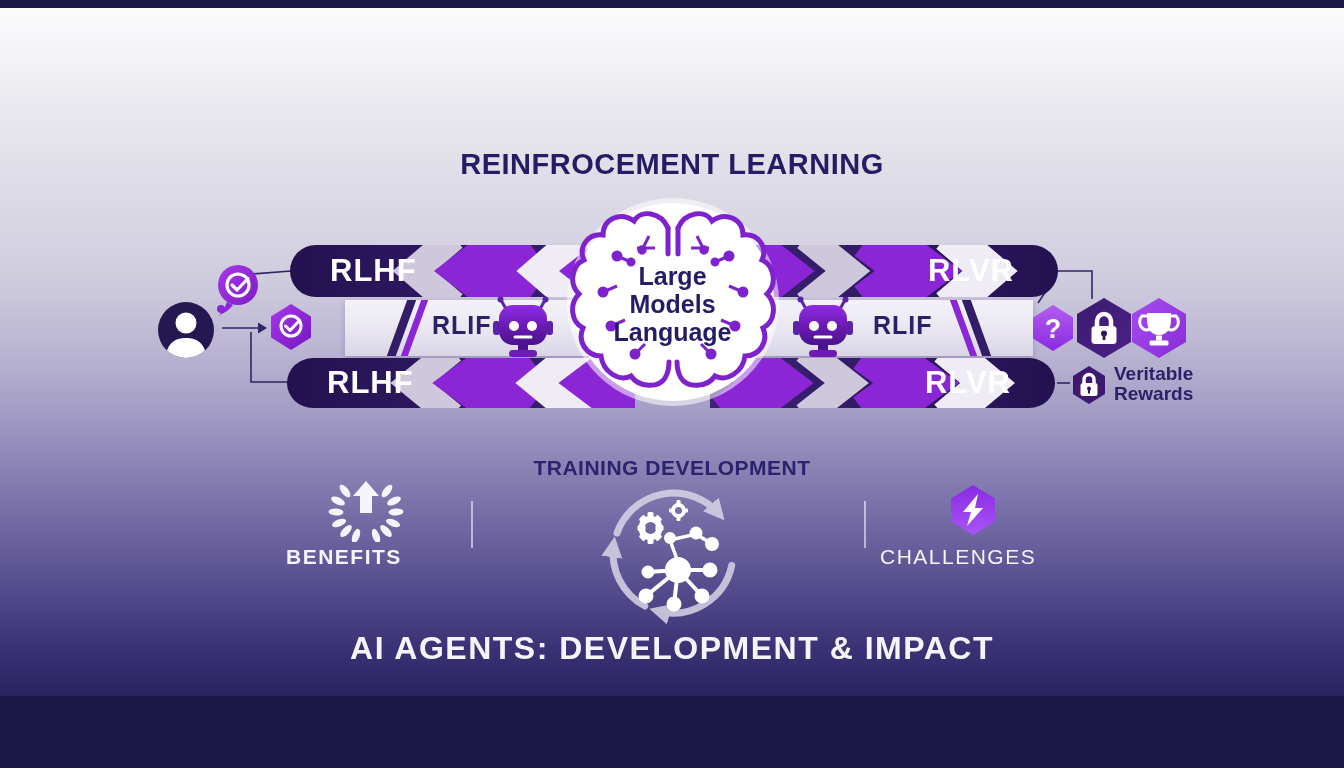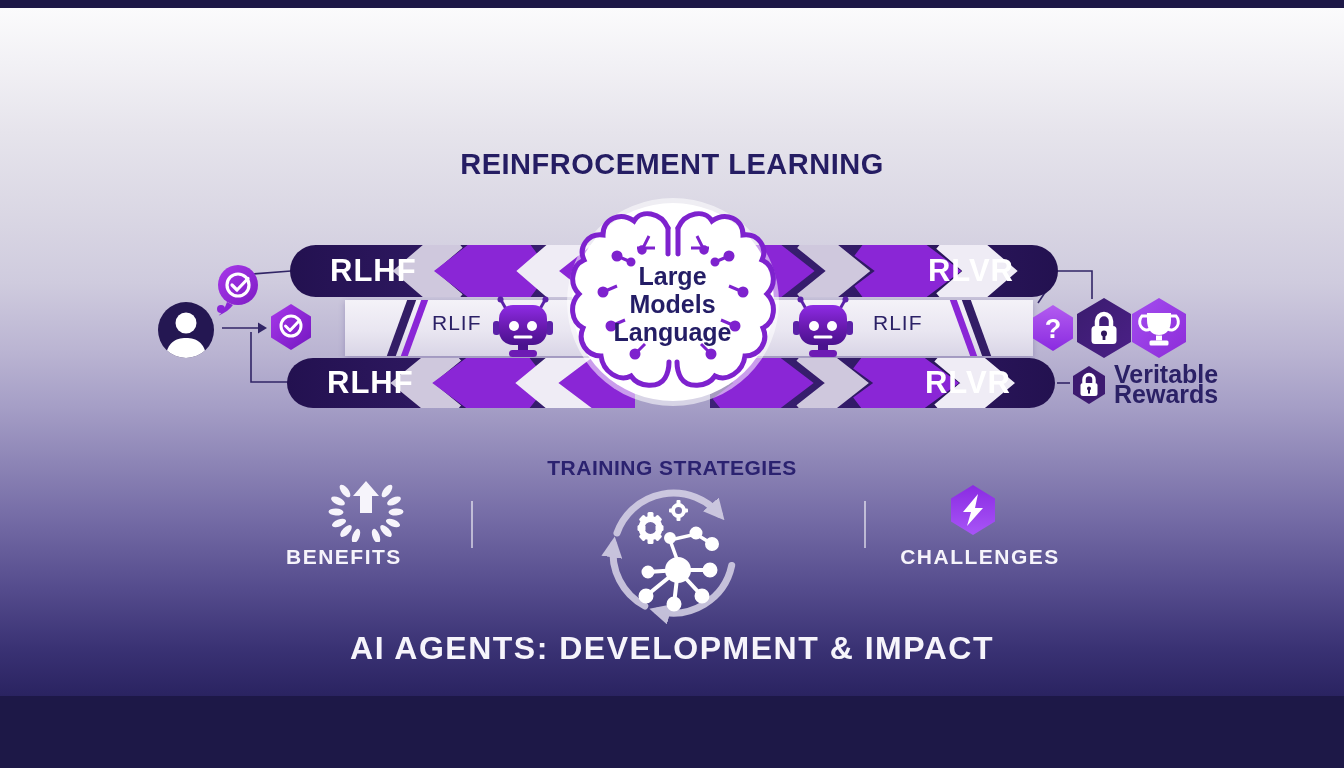--- a/index.html
+++ b/index.html
@@ -15,30 +15,30 @@
   .abs { position:absolute; }
   .heading { position:absolute; width:100%; text-align:center; font-weight:bold; }
   .bar { position:absolute; z-index:3; }
   .bar svg { position:absolute; left:0; top:0; width:100%; height:100%; }
   .bar-label { position:absolute; top:0; height:100%; display:flex; align-items:center;
     color:#ffffff; font-weight:bold; font-size:31px; letter-spacing:1px; }
   .band { position:absolute; left:345px; top:292px; width:688px; height:56px; z-index:1;
     background:linear-gradient(180deg,#f4f2f8 0%,#e9e6f1 55%,#d9d5e6 100%);
     box-shadow:0 2px 6px rgba(60,40,120,0.25); }
   .stripe { position:absolute; top:0; height:56px; }
-  .rlif { position:absolute; z-index:4; font-weight:normal; font-size:21px; color:#2b2166; letter-spacing:1px; }
+  .rlif { position:absolute; z-index:4; font-weight:bold; font-size:25px; color:#2b2166; letter-spacing:1px; }
   .icon { position:absolute; z-index:4; }
   .connectors { position:absolute; left:0; top:0; z-index:2; pointer-events:none; }
   .brain-wrap { position:absolute; left:565px; top:188px; width:215px; height:212px; z-index:5; }
   .brain-text { position:absolute; left:0; top:66px; width:100%; text-align:center;
     font-weight:bold; color:#241d66; font-size:25px; line-height:28px; z-index:6; }
   .divider { position:absolute; width:2px; height:47px; background:rgba(255,255,255,0.55); z-index:3; }
   .white-label { color:#f6f4fb; letter-spacing:1.5px; }
   .rewards { position:absolute; left:1114px; top:356px; z-index:4; font-weight:bold;
-    font-size:25px; line-height:20px; color:#2b2166; }
+    font-size:19px; line-height:20px; color:#2b2166; }
 </style>
 </head>
 <body>
 
 <div class="canvas">
 
   <div class="heading" style="top:140px; font-size:29px; letter-spacing:0.5px; color:#251d63; z-index:6;">REINFROCEMENT LEARNING</div>
 
   <div class="band">
     <div class="stripe" style="left:52px; width:9px; background:#331d66; transform:skewX(-20deg);"></div>
@@ -340,21 +340,21 @@
           <circle cx="150" cy="66" r="3"></circle>
       </g>
     </svg>
     <div class="brain-text">
       <div>Large</div>
       <div>Models</div>
       <div>Language</div>
     </div>
   </div>
 
-  <div class="heading" style="top:448px; font-size:21px; letter-spacing:0.5px; color:#2b2270; z-index:3;">TRAINING STRATEGIES</div>
+  <div class="heading" style="top:448px; font-size:21px; letter-spacing:0.5px; color:#2b2270; z-index:3;">TRAINING DEVELOPMENT</div>
 
   <div class="icon" style="left:326px; top:468px; width:80px; height:66px; z-index:3;">
     <svg viewBox="0 0 80 66" width="80" height="66">
       <g fill="#f6f4fb">
         <polygon points="40,5 53,20 46,20 46,37 34,37 34,20 27,20"></polygon>
         <ellipse cx="19" cy="15" rx="3.5" ry="7.5" transform="rotate(-38 19 15)"></ellipse>
         <ellipse cx="12" cy="25" rx="3.5" ry="7.5" transform="rotate(-64 12 25)"></ellipse>
         <ellipse cx="10" cy="36" rx="3.5" ry="7.5" transform="rotate(-88 10 36)"></ellipse>
         <ellipse cx="13" cy="47" rx="3.5" ry="7.5" transform="rotate(-112 13 47)"></ellipse>
         <ellipse cx="20" cy="55" rx="3.5" ry="7.5" transform="rotate(-136 20 55)"></ellipse>
@@ -430,17 +430,17 @@
       <defs>
           <linearGradient id="gHexZ" x1="0" y1="0" x2="0" y2="1">
         <stop offset="0" stop-color="#8a2be2"></stop>
             <stop offset="1" stop-color="#a855f7"></stop>
       </linearGradient>
         </defs>
       <polygon points="24,1 46,14.5 46,37.5 24,51 2,37.5 2,14.5" fill="url(#gHexZ)"></polygon>
       <path d="M29,10 L14,28 L22,28 L18,42 L34,24 L26,24 Z" fill="#ffffff"></path>
     </svg>
   </div>
-  <div class="abs white-label" style="left:880px; top:537px; width:200px; text-align:center; font-size:21px; font-weight:bold; z-index:3;">CHALLENGES</div>
+  <div class="abs white-label" style="left:880px; top:537px; width:200px; font-size:21px; font-weight:normal; z-index:3;">CHALLENGES</div>
 
   <div class="heading white-label" style="top:622px; font-size:32px; z-index:3;">AI AGENTS: DEVELOPMENT &amp; IMPACT</div>
 
 </div>
 
 </body></html>

